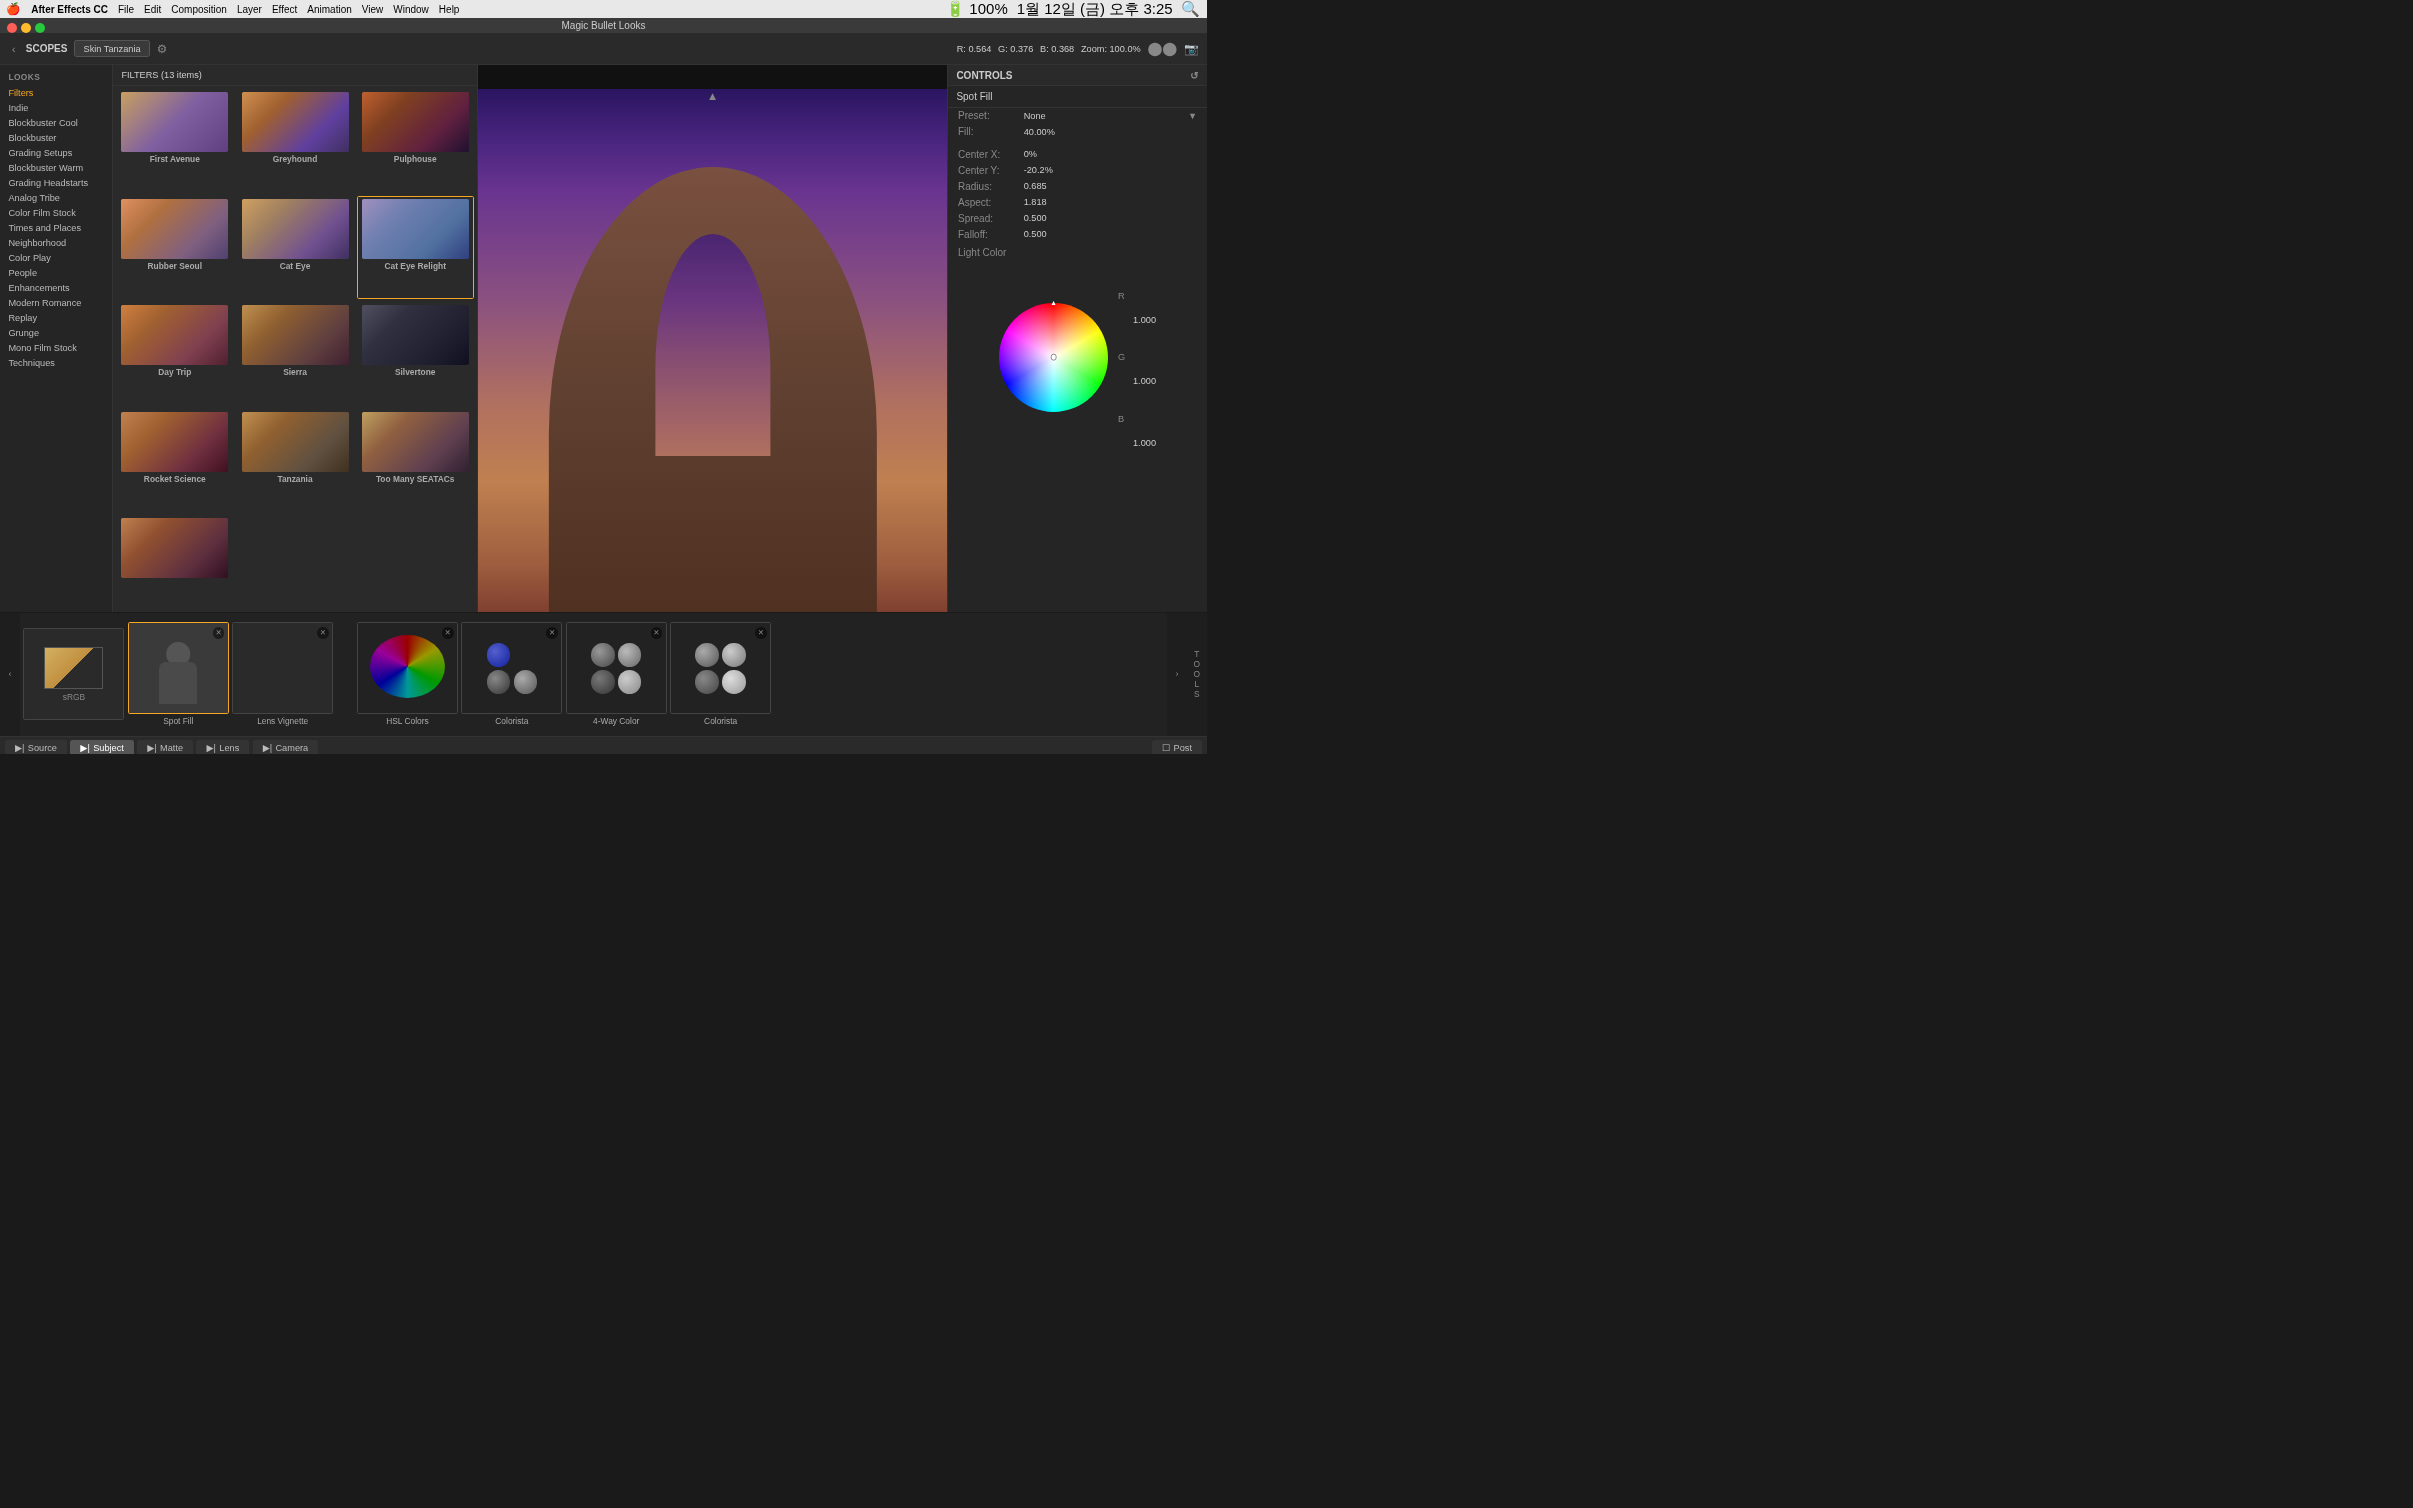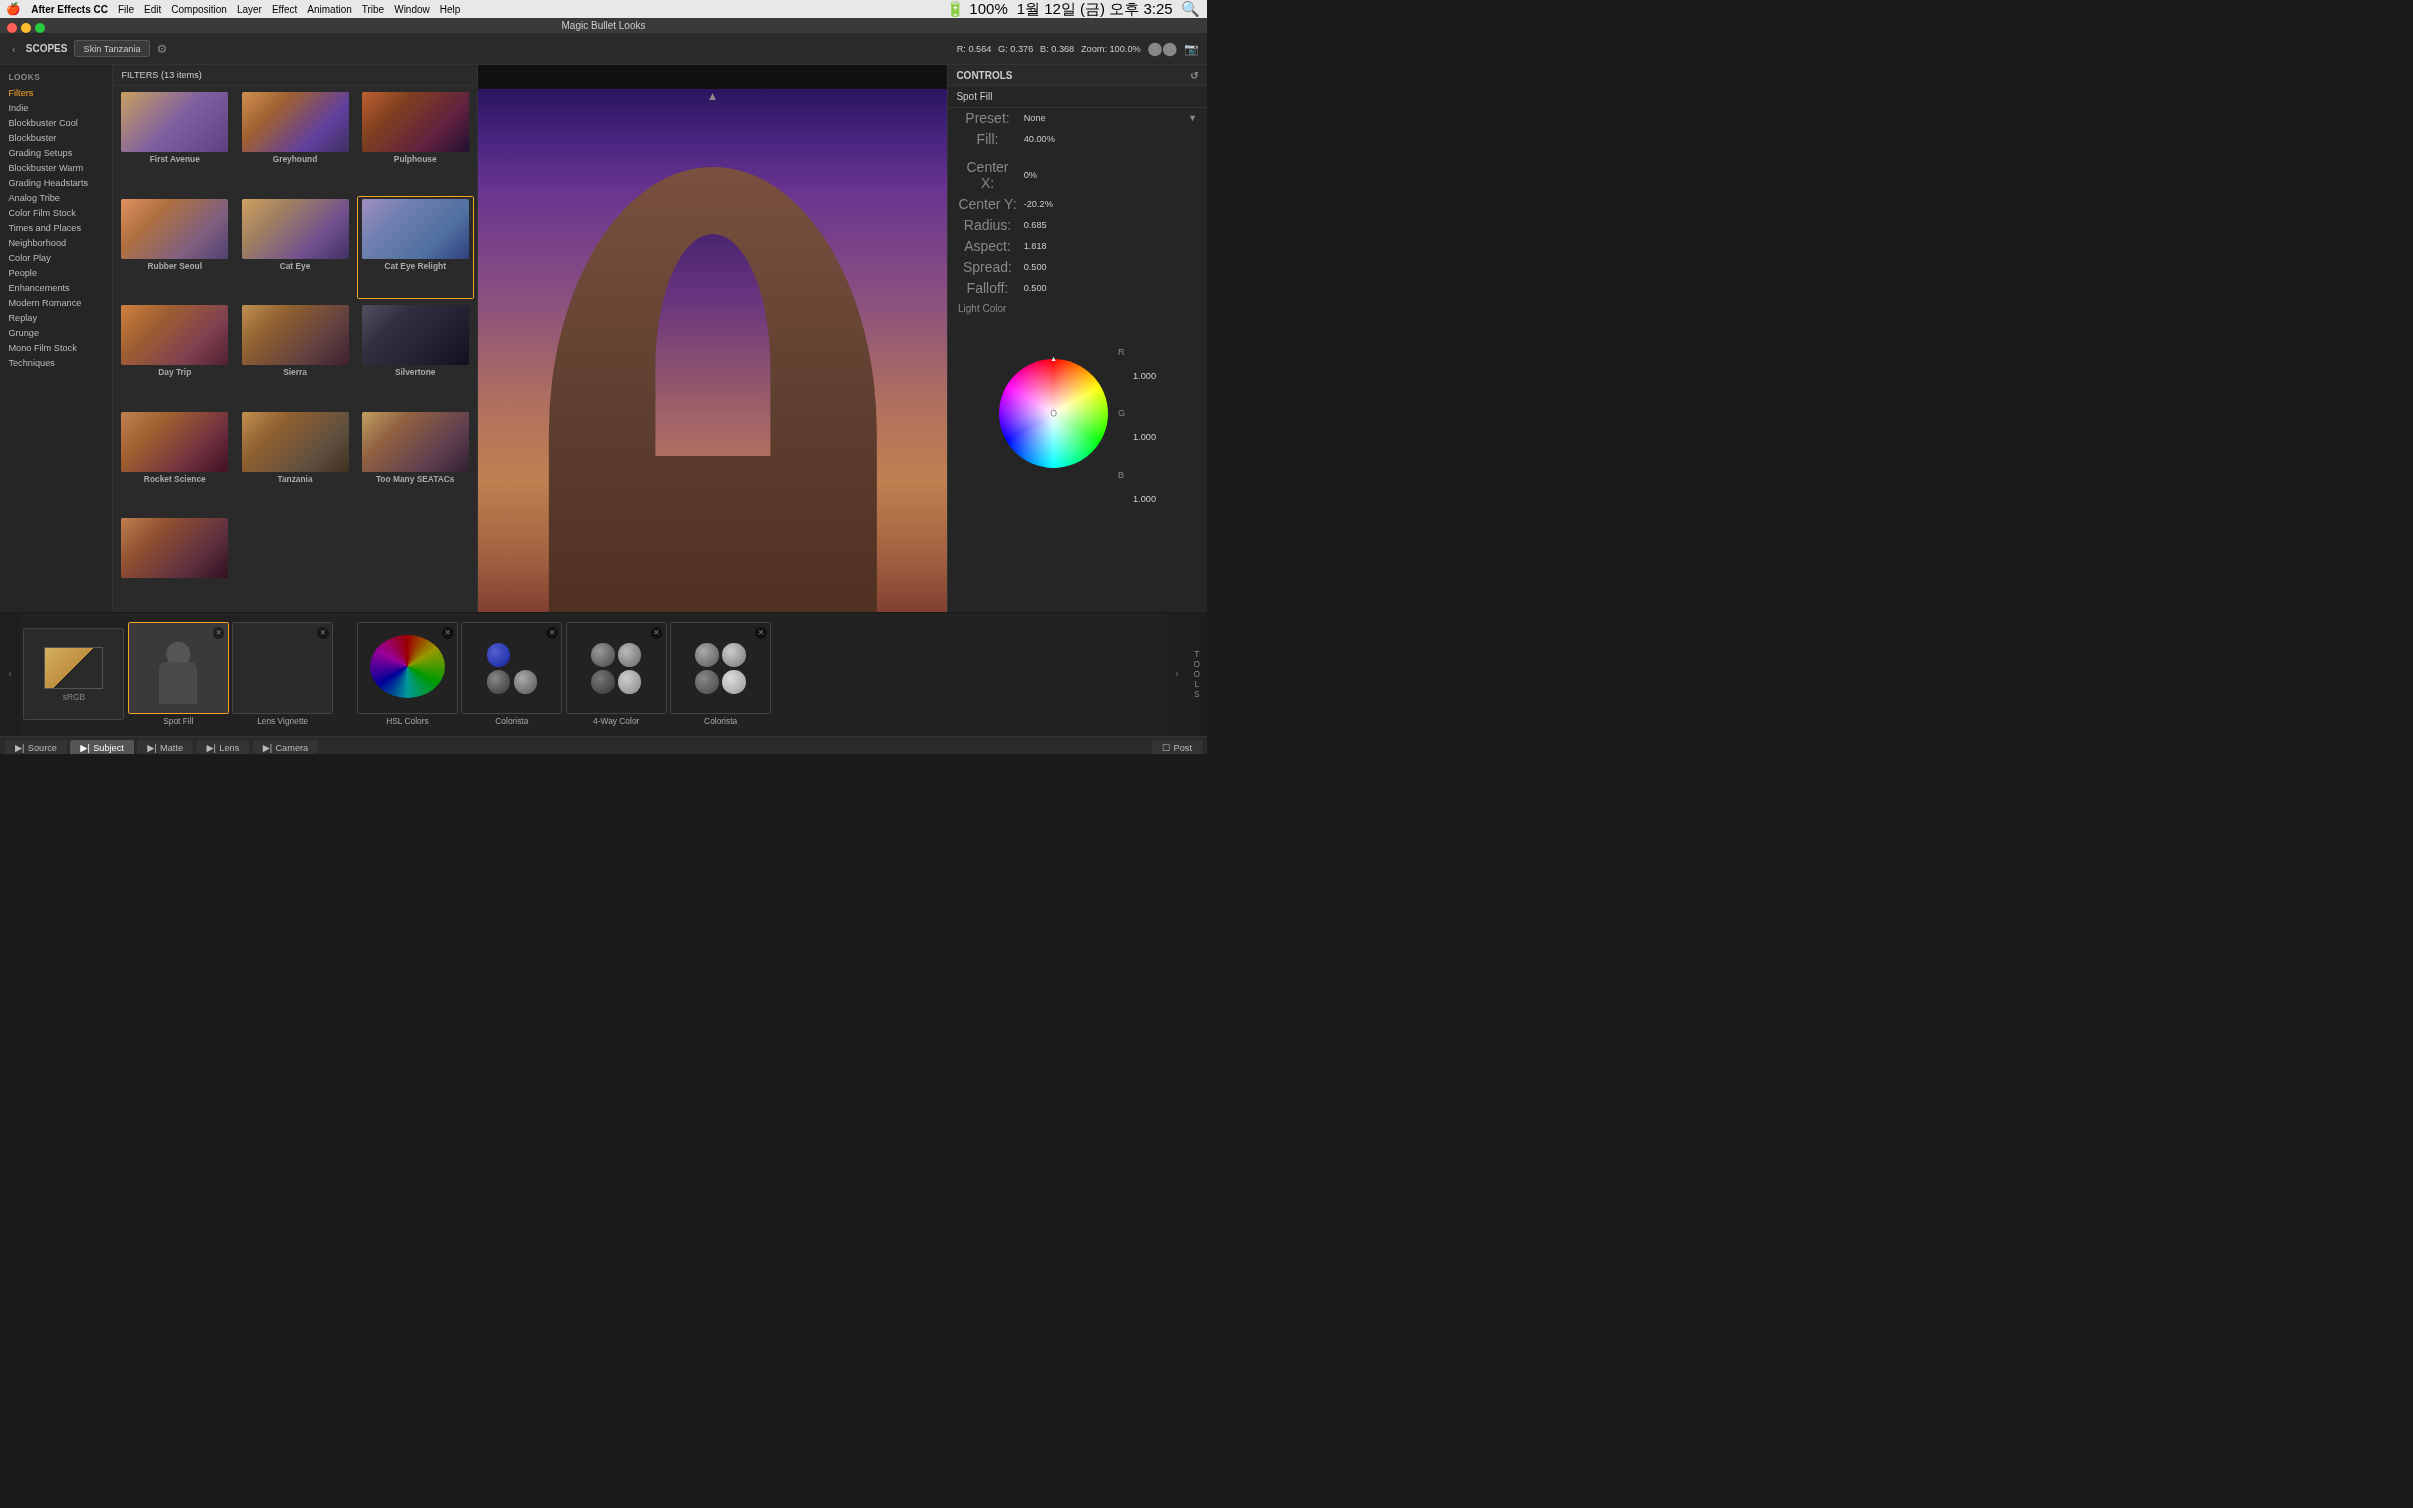--- a/index.html
+++ b/index.html
@@ -170,23 +170,23 @@
       border-bottom: 0.8px solid #333;
     }
     .control-row {
       display: flex;
       align-items: center;
       padding: 2.5px 10px;
       gap: 6.7px;
     }
     .control-label {
       width: 59px;
-      font-size: 14px;
+      font-size: 10px;
       color: #888;
-      text-align: center;
+      text-align: left;
     }
     .control-value {
       font-size: 9.2px;
       color: #ccc;
     }
     .color-wheel-container {
       display: flex;
       align-items: center;
       justify-content: center;
       padding: 8.4px;
@@ -539,21 +539,21 @@
 <div class="menubar">
   <div class="menubar-left">
     <span style="font-size:11.7px;">🍎</span>
     <span style="font-weight:600;">After Effects CC</span>
     <span>File</span>
     <span>Edit</span>
     <span>Composition</span>
     <span>Layer</span>
     <span>Effect</span>
     <span>Animation</span>
-    <span>Tribe</span>
+    <span>View</span>
     <span>Window</span>
     <span>Help</span>
   </div>
   <div class="menubar-right">
     <span>🔋 100%</span>
     <span>1월 12일 (금) 오후 3:25</span>
     <span>🔍</span>
   </div>
 </div>
 

